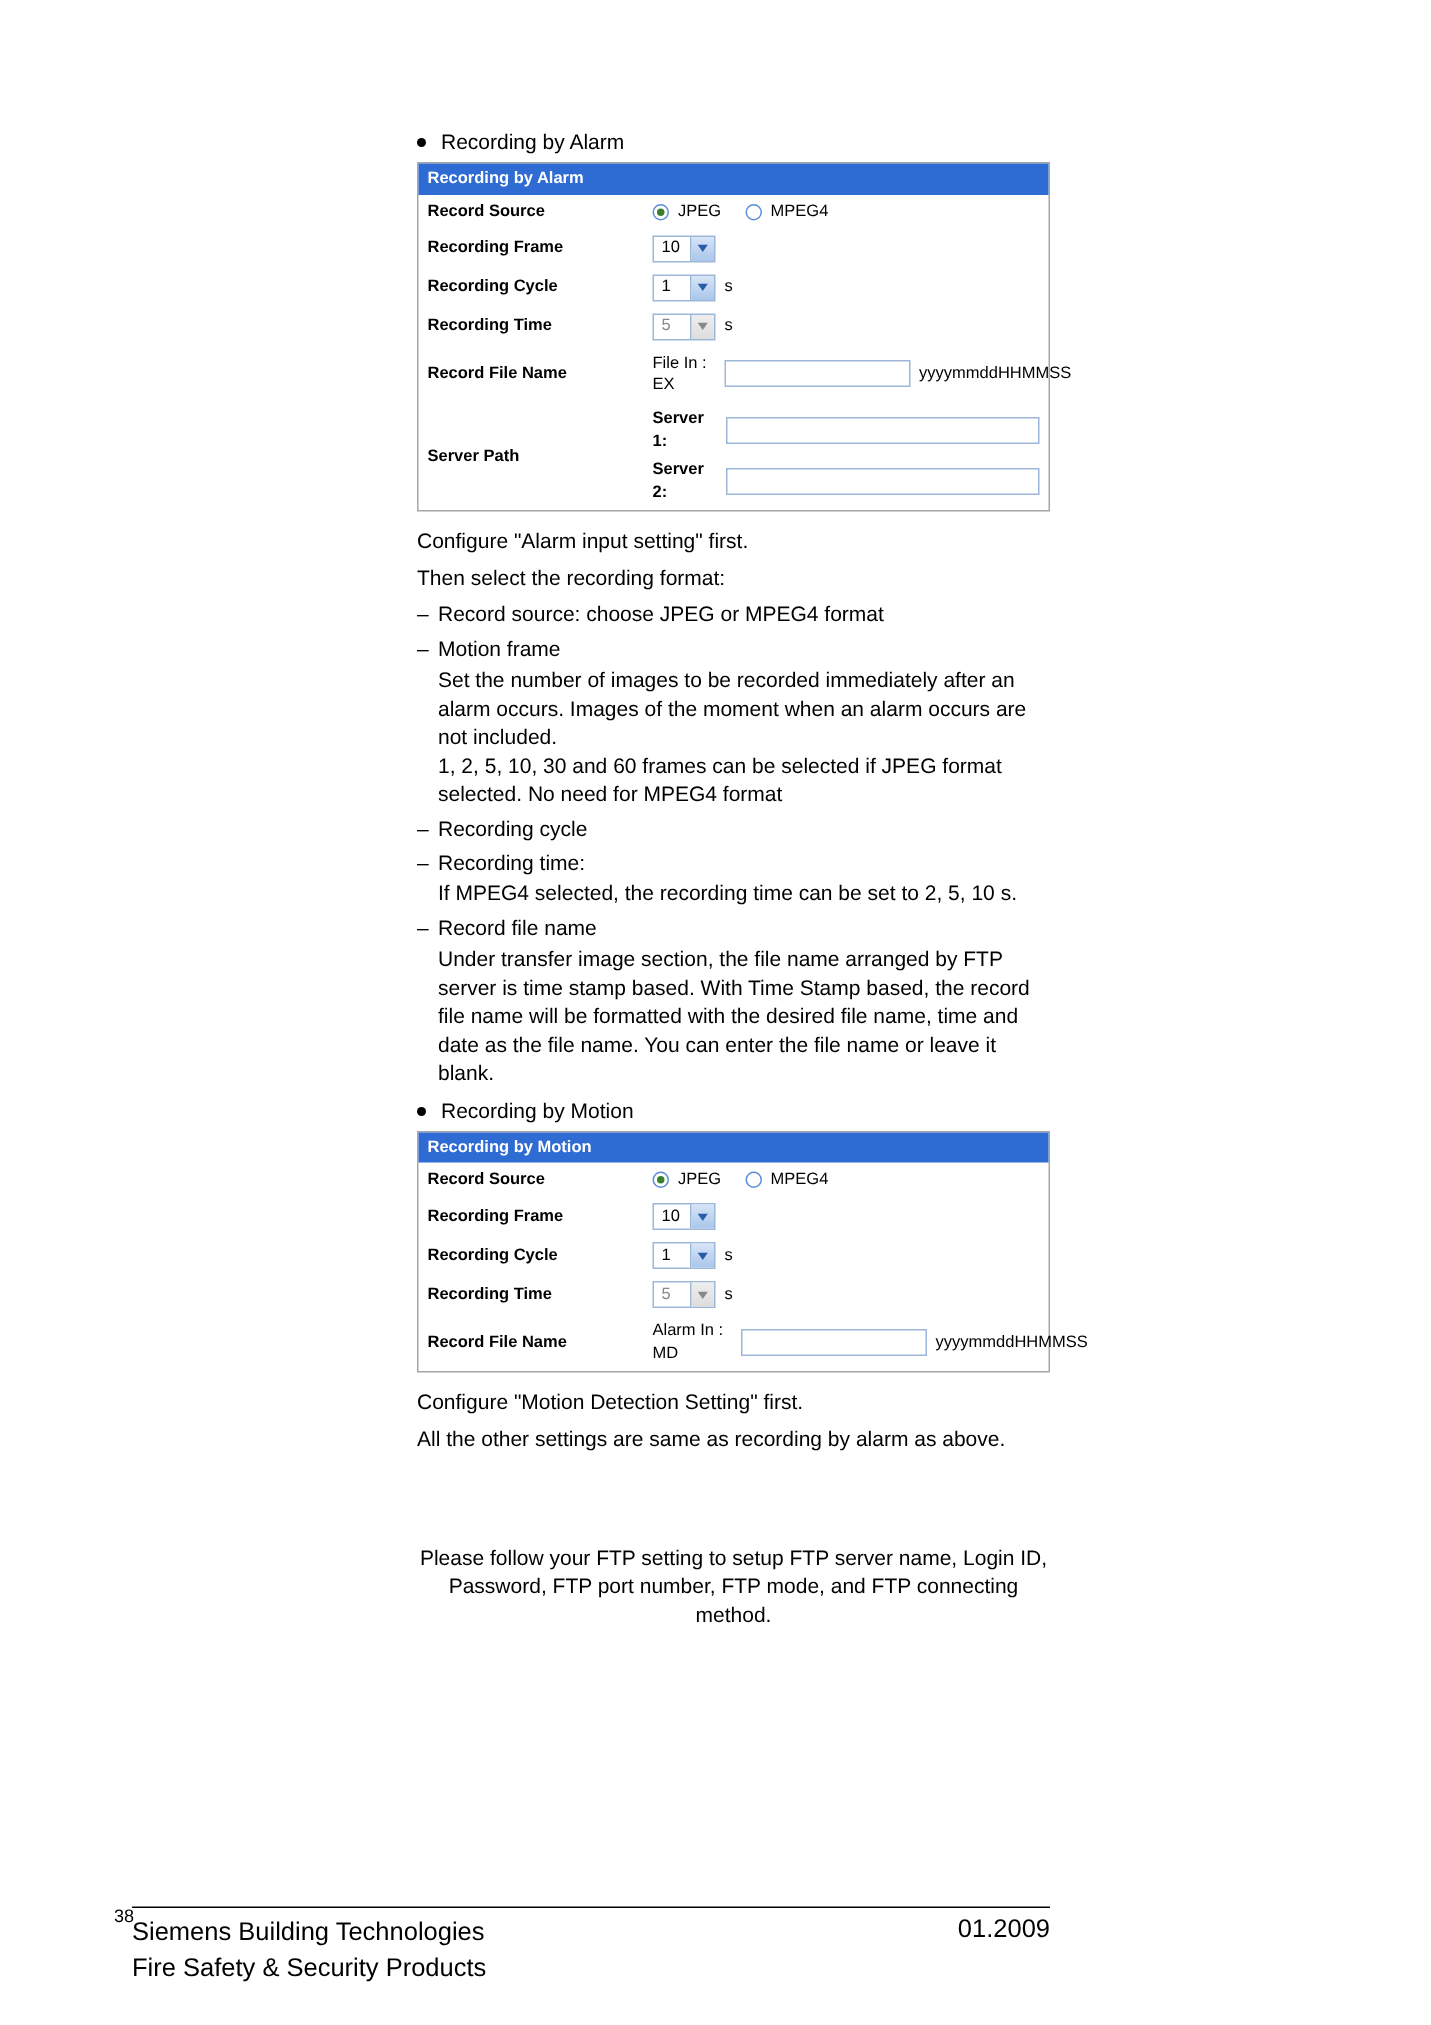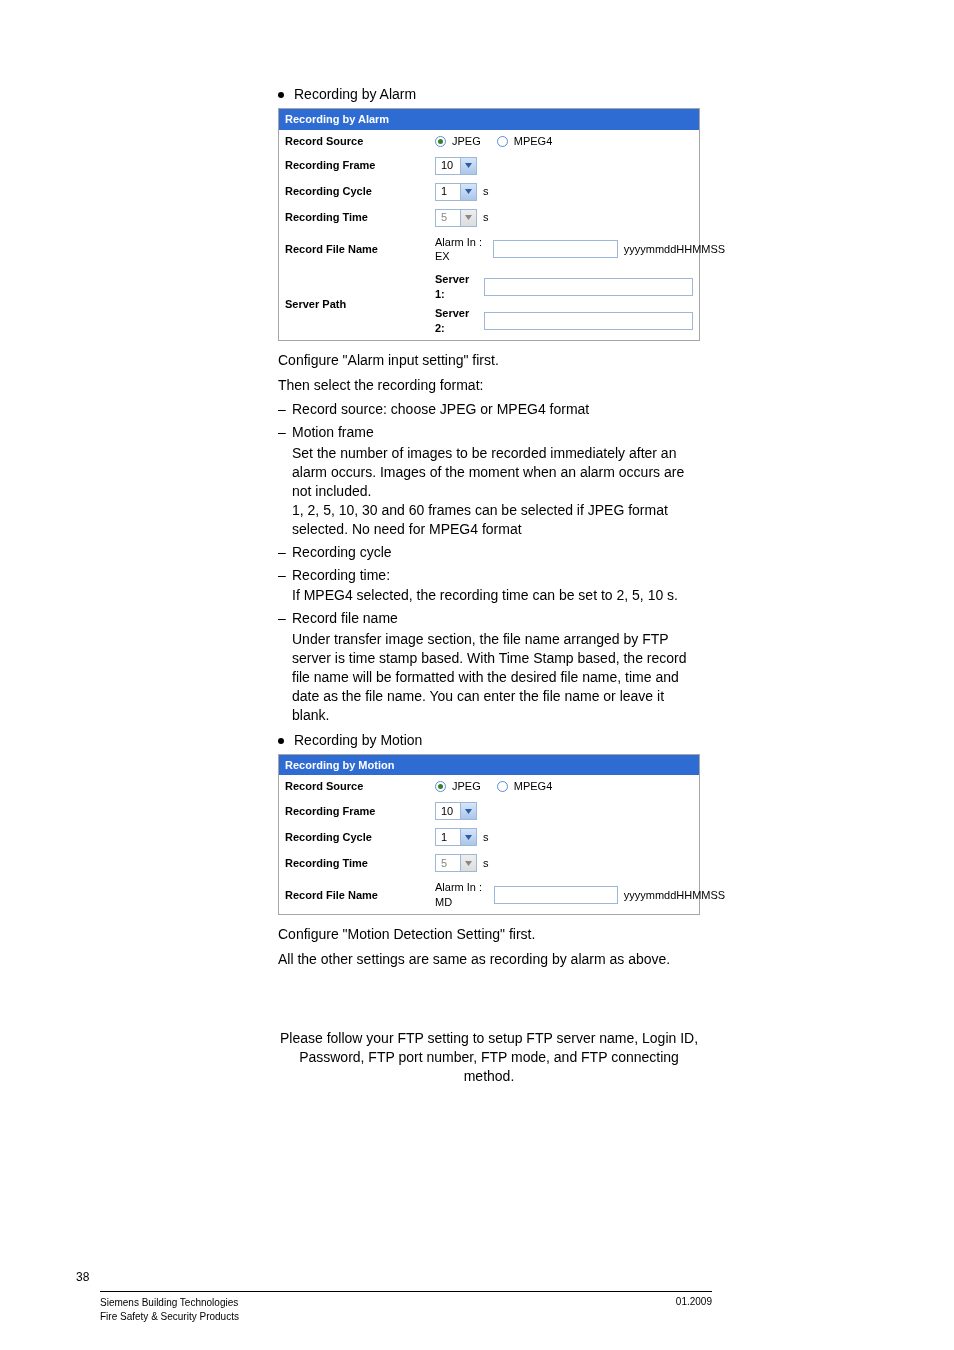--- a/index.html
+++ b/index.html
@@ -132,26 +132,26 @@
   .suffix-text { margin-left: 2px; font-size:11px; }
   .para { margin: 6px 0; }
   .dash-list { margin: 0; padding: 0; list-style: none; }
   .dash-item { display:flex; margin: 4px 0 4px 0; }
   .dash-mark { width: 14px; flex:none; }
   .dash-body { flex:1; }
   .sub-para { margin-top: 2px; }
   .ftp-para { margin-top: 60px; text-align: center; }
   .footer {
     position: absolute;
-    left: 12px;
+    left: 0;
     bottom: 26px;
     width: 100%;
     box-sizing: border-box;
     padding: 0 88px;
-    font-size: 10px;
+    font-size: 17px;
   }
   .footer-line {
     border-top: 1px solid #000;
     margin-bottom: 4px;
     margin-left: 0;
     margin-right: 0;
   }
   .footer-row {
     display:flex;
     justify-content: space-between;
@@ -235,21 +235,21 @@
                 </svg>
               </span>
           </span>
           <span class="unit">s</span>
         </div>
       </div>
 
       <div class="panel-row">
         <div class="panel-label">Record File Name</div>
         <div class="panel-field">
-          <span>Alarm In : EX</span>
+          <span>File In : EX</span>
           <span class="text-input" style="width:150px;"></span>
           <span class="suffix-text">yyyymmddHHMMSS</span>
         </div>
       </div>
 
       <div class="panel-row tall">
         <div class="panel-label">Server Path</div>
         <div class="stack">
           <div class="srv-row">
             <span>Server 1:</span>

